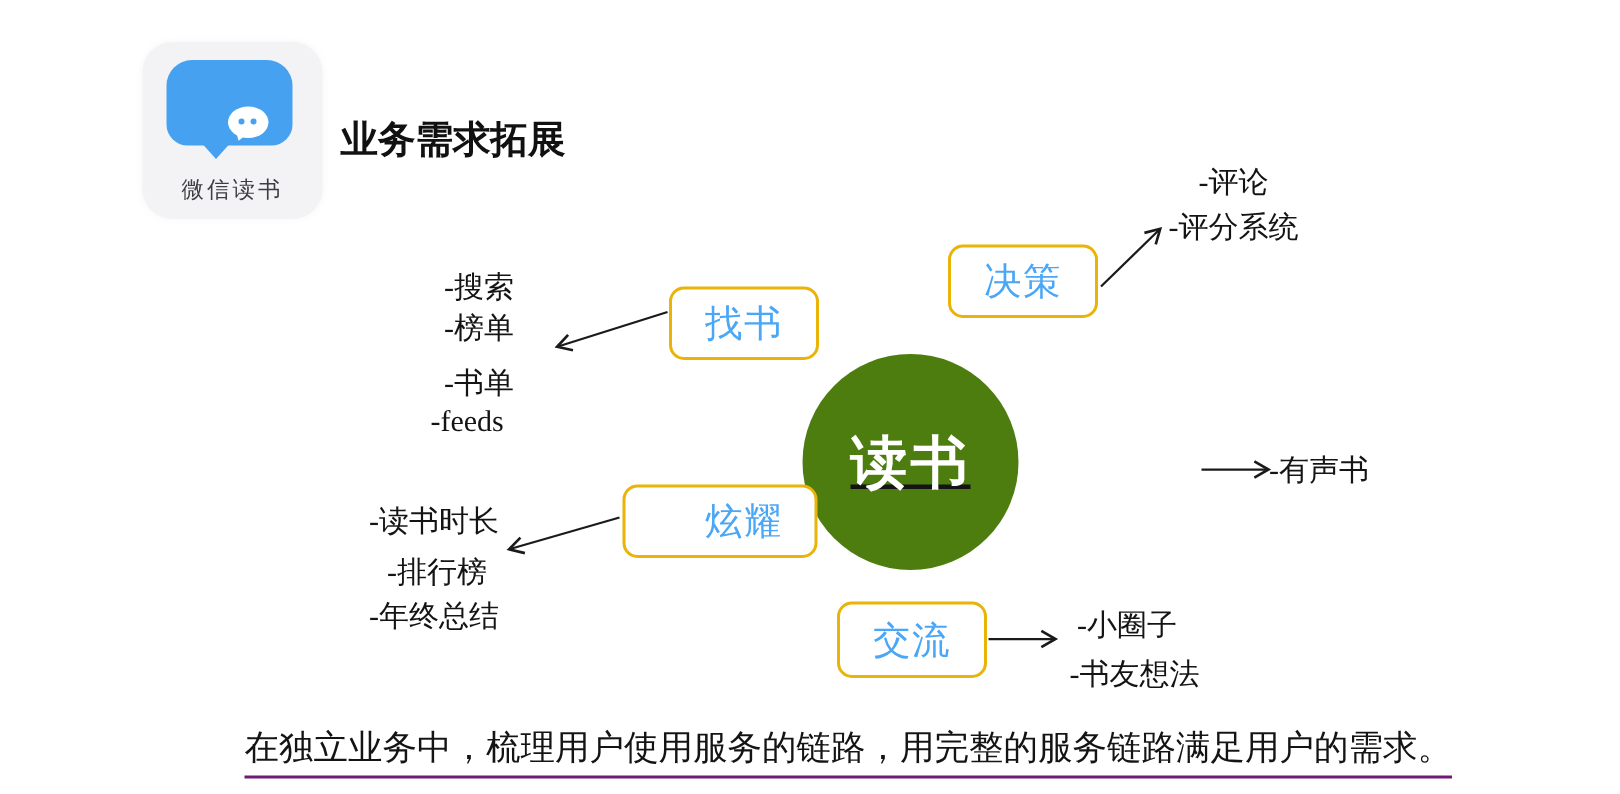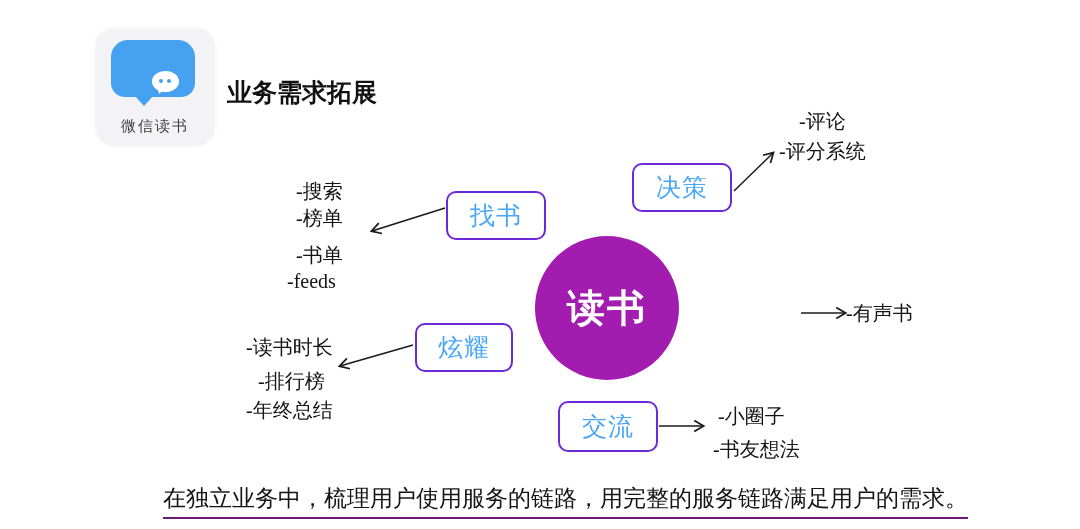--- a/index.html
+++ b/index.html
@@ -21,30 +21,30 @@
     border-left:4px solid transparent;border-right:4px solid transparent;border-top:6px solid #ffffff;
     transform:rotate(18deg);}
   .eye{position:absolute;top:8px;width:4px;height:4px;border-radius:50%;background:#46a2f0;}
   .eye.l{left:7px}.eye.r{left:15px}
   .app-name{position:absolute;left:0;top:89px;width:100%;text-align:center;
     font-size:15px;letter-spacing:2px;color:#3e3e42;}
   
   .page-title{position:absolute;left:227px;top:76px;font-size:25px;font-weight:bold;color:#111;}
   
   .center-circle{position:absolute;left:535px;top:236px;width:144px;height:144px;
-    border-radius:50%;background:#a21caf;display:flex;align-items:center;justify-content:center;}
+    border-radius:50%;background:#4d7c0f;display:flex;align-items:center;justify-content:center;text-decoration:underline;}
   .center-circle span{color:#ffffff;font-size:38px;font-weight:bold;letter-spacing:2px;}
   
-  .node{position:absolute;border:2px solid #6d28d9;border-radius:10px;color:#4aa6f6;
+  .node{position:absolute;border:2px solid #eab308;border-radius:10px;color:#4aa6f6;
     font-size:25px;display:flex;align-items:center;justify-content:center;letter-spacing:1px;
     background:#fff;}
   .node-find{left:446px;top:191px;width:96px;height:45px;}
   .node-decide{left:632px;top:163px;width:96px;height:45px;}
   .node-listen{left:703px;top:290px;width:94px;height:46px;}
-  .node-show{left:415px;top:323px;width:94px;height:45px;}
+  .node-show{left:415px;top:323px;width:94px;height:45px;padding-left:32px;}
   .node-talk{left:558px;top:401px;width:96px;height:47px;}
   
   .item{position:absolute;font-size:20px;color:#141414;white-space:nowrap;}
   .it-sousuo{left:296px;top:178px;}
   .it-bangdan{left:296px;top:205px;}
   .it-shudan{left:296px;top:242px;}
   .it-feeds{left:287px;top:270px;}
   .it-pinglun{left:799px;top:108px;}
   .it-pingfen{left:779px;top:138px;}
   .it-yousheng{left:846px;top:300px;}

